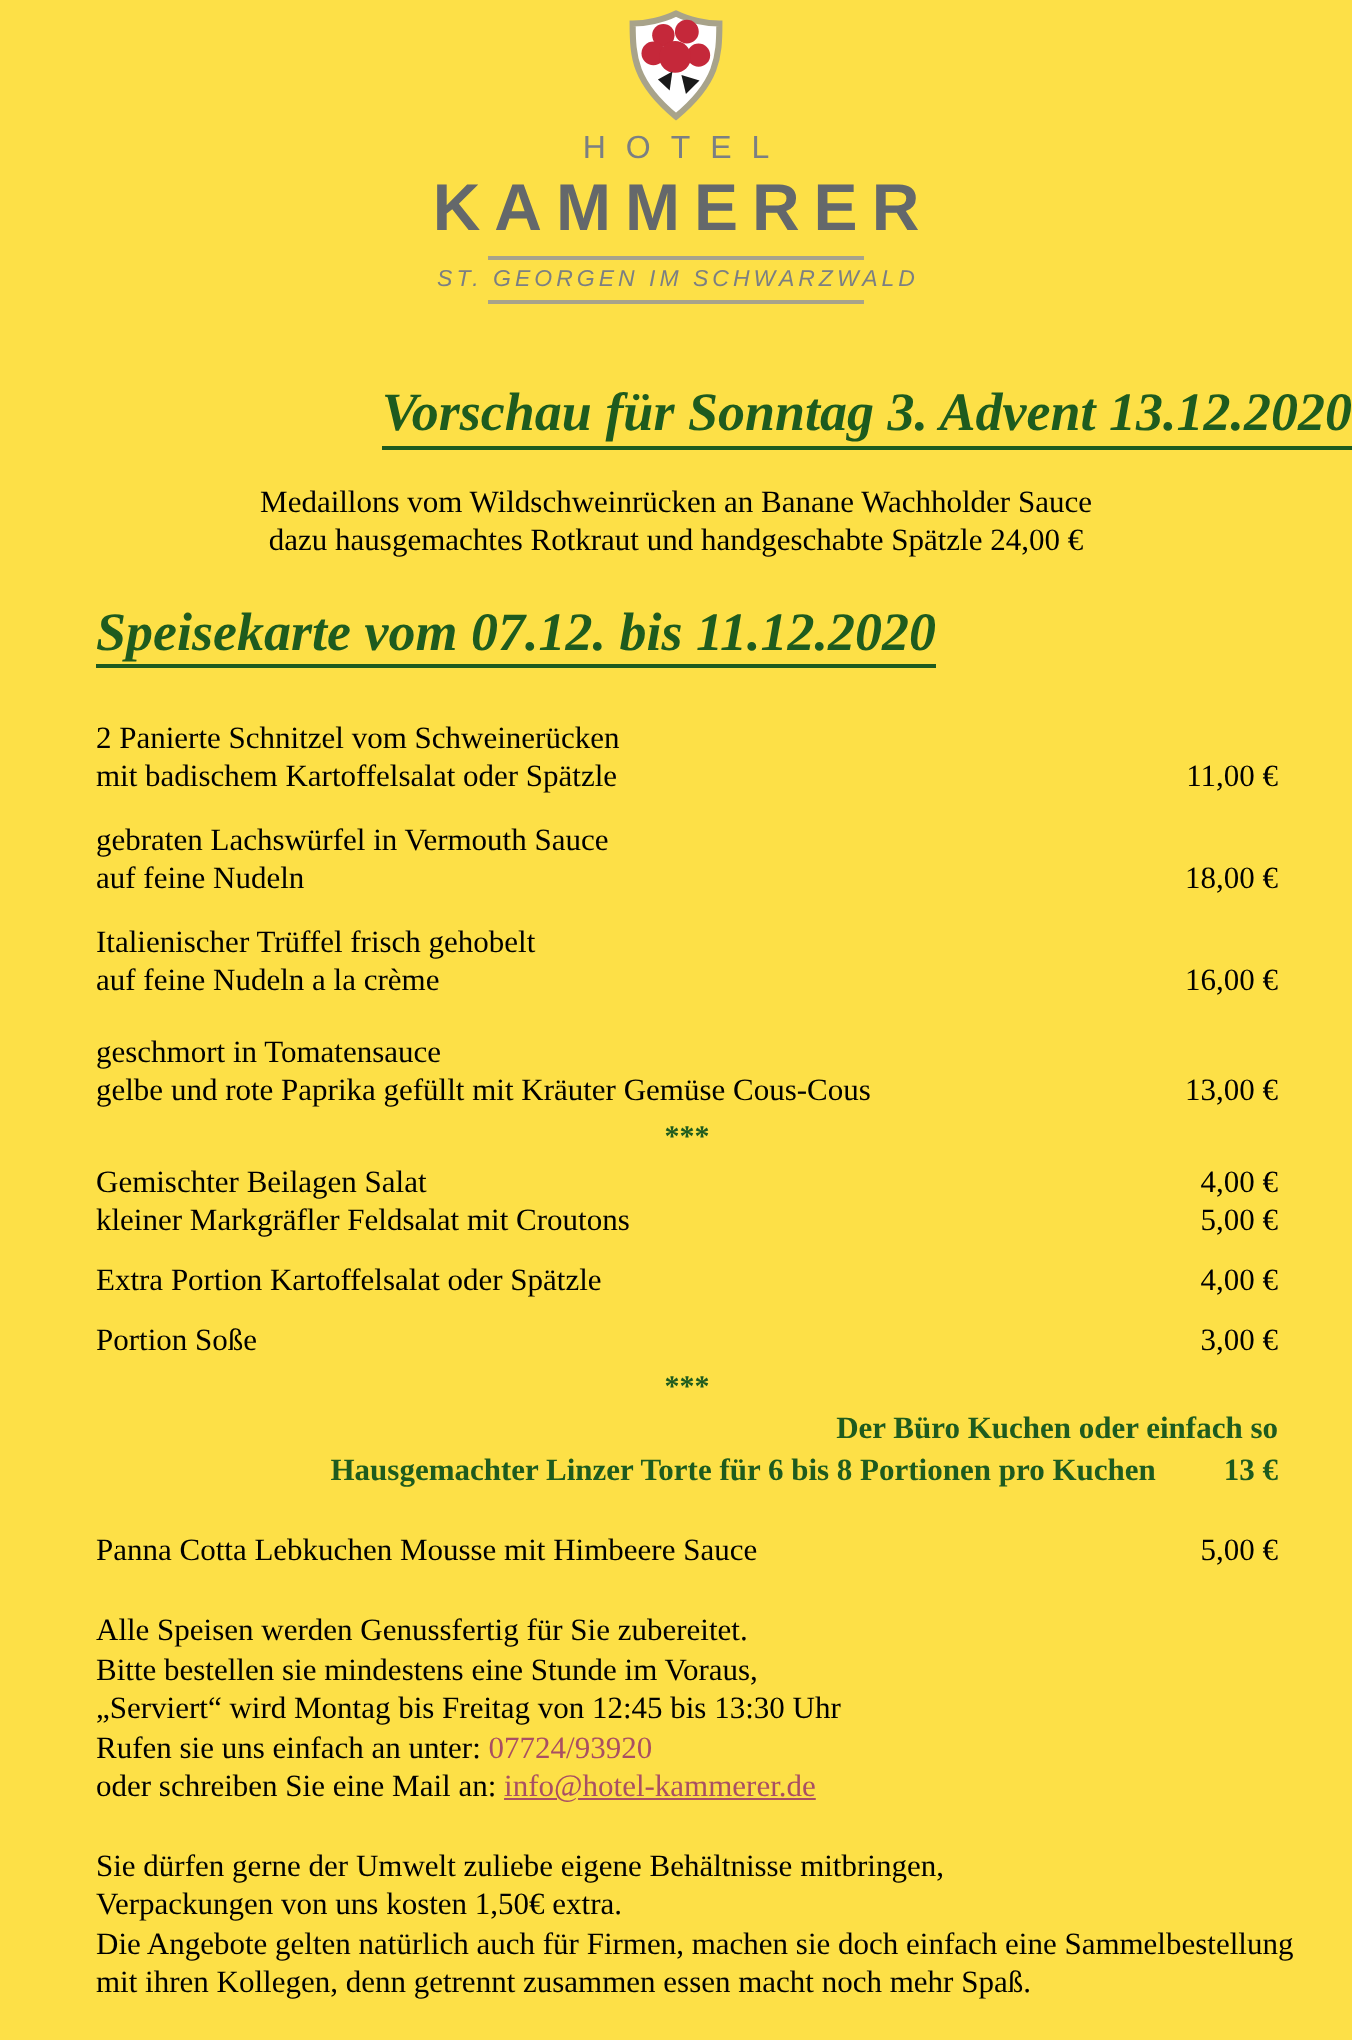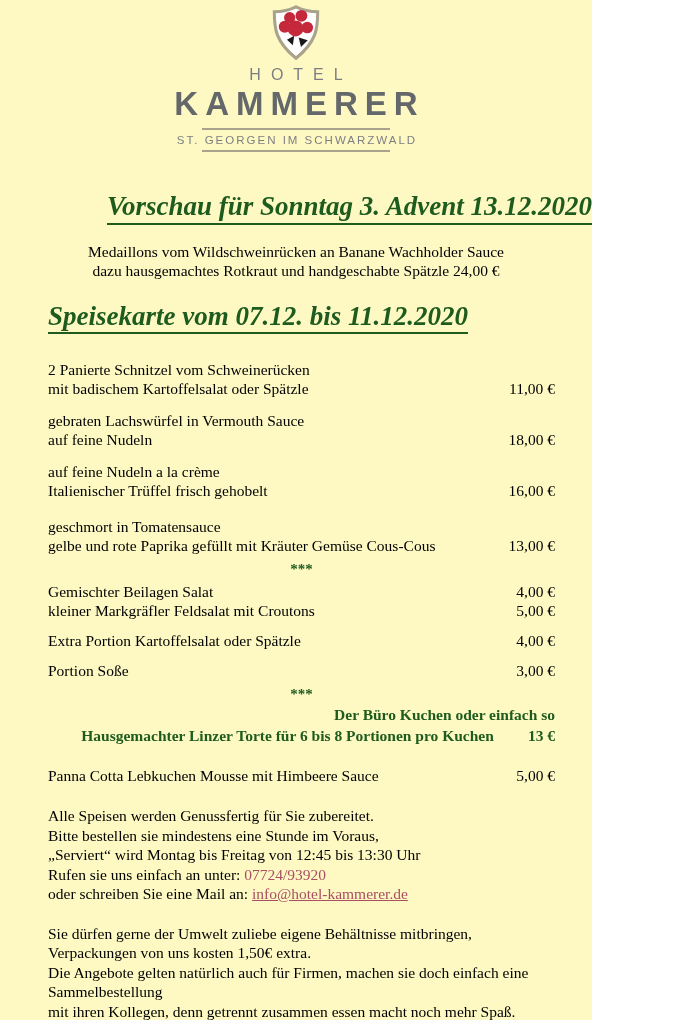--- a/index.html
+++ b/index.html
@@ -1,38 +1,38 @@
 <!DOCTYPE html>
 <html><head>
 <meta charset="utf-8">
 <style>
   * { margin:0; padding:0; box-sizing:border-box; }
   html,body { background:#ffffff; }
   .page {
-    width:592px; height:1020px; background:#fef9c3;
+    width:676px; height:1020px; background:#fde047;
     font-family:"Liberation Serif", serif; color:#000;
     overflow:hidden; position:relative;
   }
   
   .logo { text-align:center; padding-top:5px; }
   .crest { display:block; margin:0 auto; }
   .hotel-word {
     font-family:"Liberation Sans", sans-serif;
     color:#7b7f83; font-size:16px; letter-spacing:10px;
     margin-top:5px; text-indent:10px; font-weight:normal;
   }
   .kammerer-word {
     font-family:"Liberation Sans", sans-serif;
     color:#64686b; font-size:33px; letter-spacing:7px;
     text-indent:7px; font-weight:bold; margin-top:1px;
   }
   .logo-rule { width:188px; height:2px; background:#a8a38a; margin:5px auto 4px auto; border:none; }
   .logo-rule.bottom { margin-top:4px; }
   .location-word {
-    font-family:"Liberation Sans", sans-serif; 
+    font-family:"Liberation Sans", sans-serif; font-style:italic;
     color:#7b7f83; font-size:11.5px; letter-spacing:2px; text-indent:2px;
   }
   
   .heading-center { text-align:right; margin-top:40px;padding-left:48px; }
   .heading-left { margin-left:48px; margin-top:22px; }
   .green-heading {
     display:inline-block; color:#1e5b1e; font-style:italic; font-weight:bold;
     font-size:27px; border-bottom:2px solid #1e5b1e; padding-bottom:1px;
     line-height:1.1;
   }
@@ -105,22 +105,22 @@
     <div class="menu-item gap-lg">
       <div class="item-lines">
         <div>gebraten Lachswürfel in Vermouth Sauce</div>
         <div>auf feine Nudeln</div>
       </div>
       <div>18,00 €</div>
     </div>
 
     <div class="menu-item gap-lg">
       <div class="item-lines">
+        <div>Italienischer Trüffel frisch gehobelt</div>
         <div>auf feine Nudeln a la crème</div>
-        <div>Italienischer Trüffel frisch gehobelt</div>
       </div>
       <div>16,00 €</div>
     </div>
 
     <div class="menu-item gap-lg" style="margin-top:17px;">
       <div class="item-lines">
         <div>geschmort in Tomatensauce</div>
         <div>gelbe und rote Paprika gefüllt mit Kräuter Gemüse Cous-Cous</div>
       </div>
       <div>13,00 €</div>

